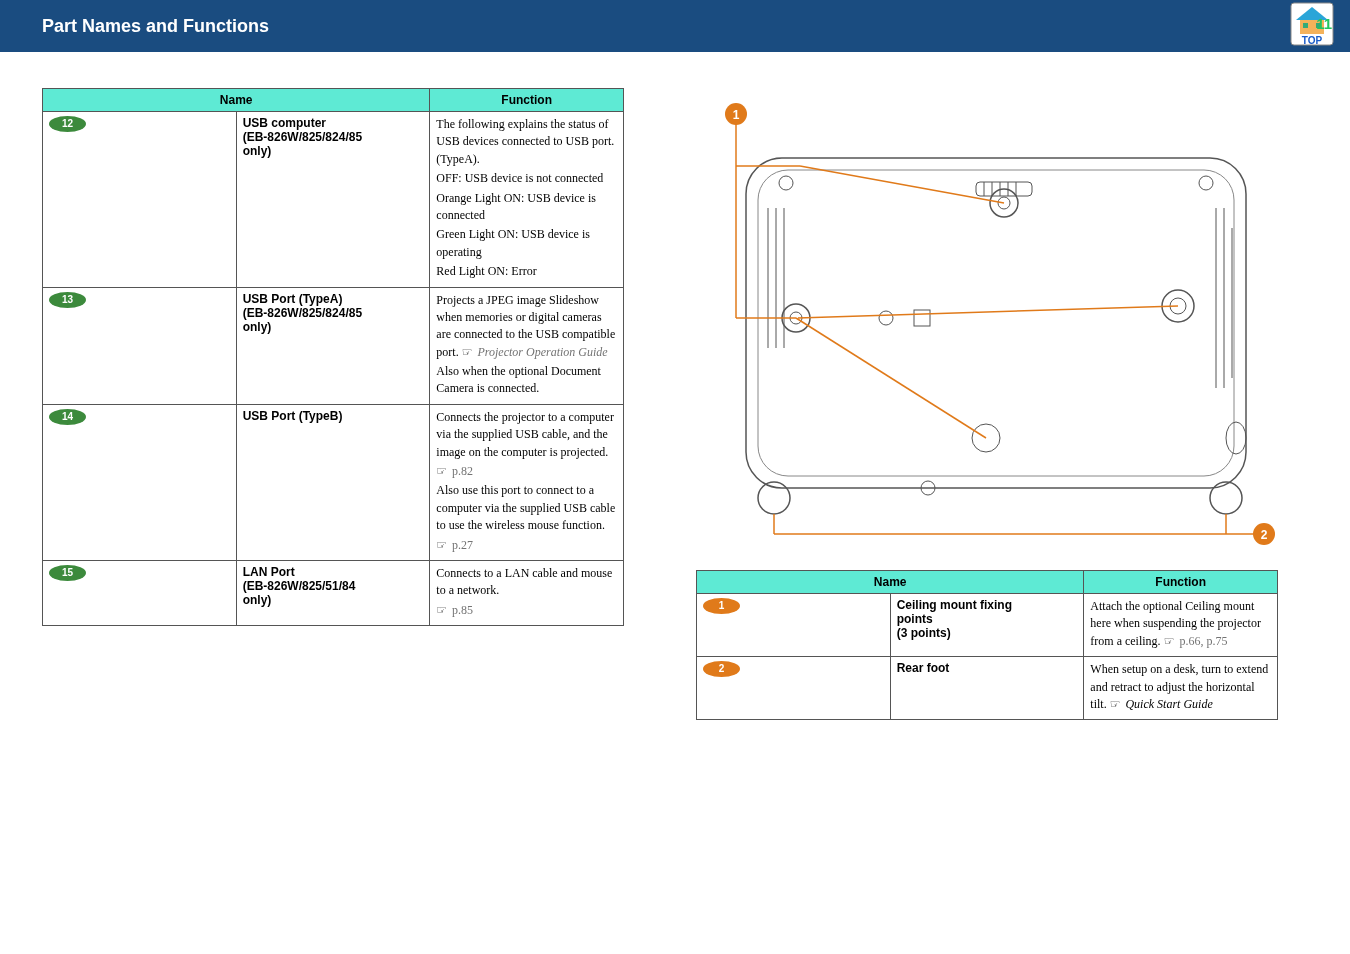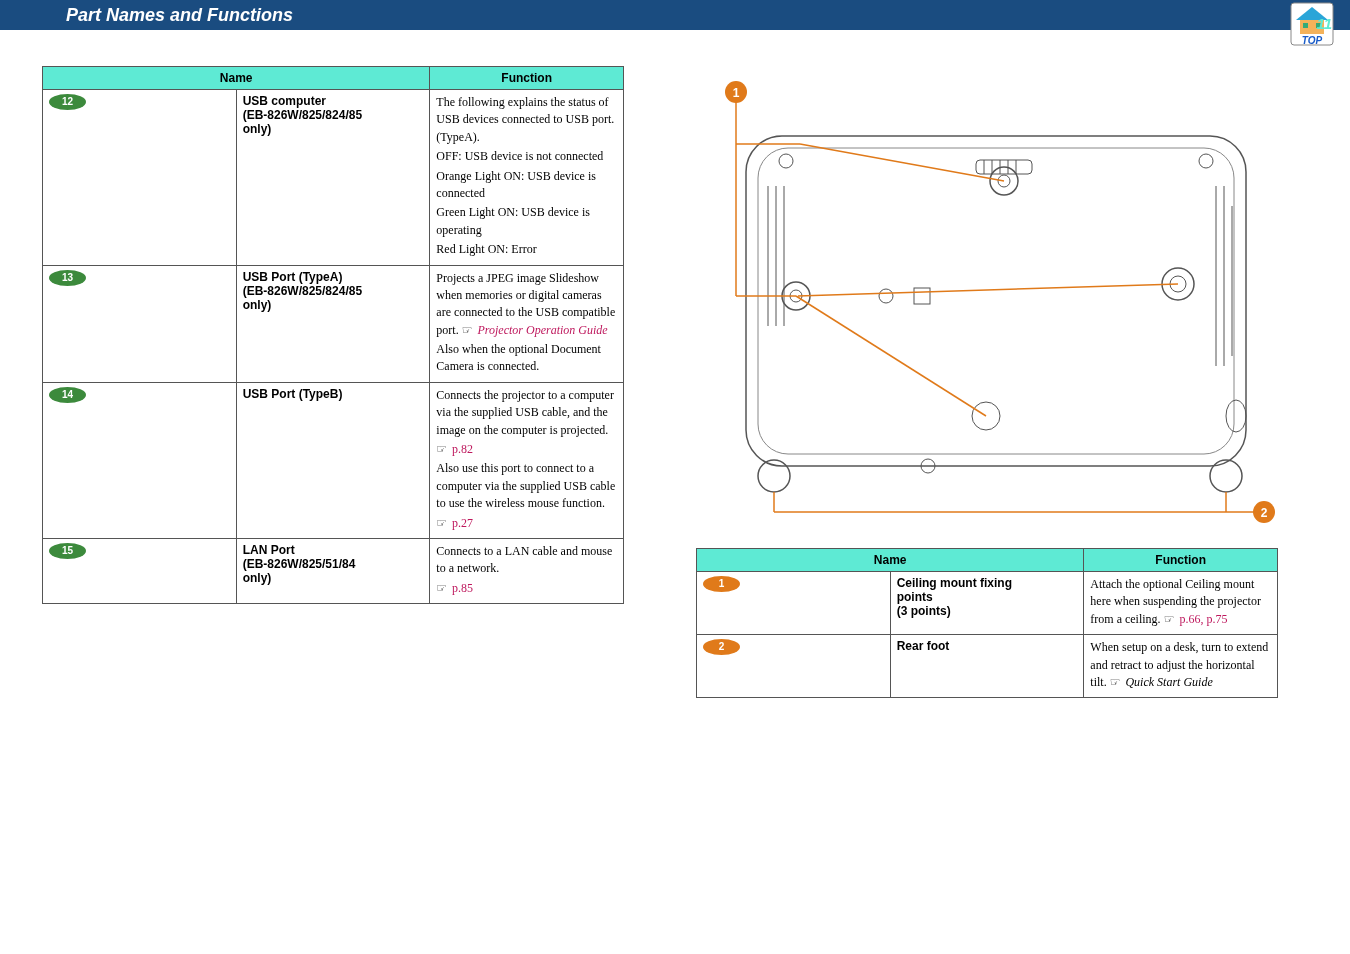--- a/index.html
+++ b/index.html
@@ -9,46 +9,45 @@
     font-size: 12px;
     color: #000;
     background: #fff;
     width: 1350px;
     height: 954px;
     position: relative;
   }
   .header-bar {
     background: #1a4c80;
     color: #fff;
-    height: 30px;
+    height: 52px;
     display: flex;
     align-items: center;
-    padding-left: 66px;
+    padding-left: 42px;
     position: relative;
-    font-style: italic;
   }
   .header-title {
     font-size: 18px;
     font-weight: bold;
   }
   .header-right {
     position: absolute;
     right: 0;
     top: 0;
     display: flex;
     align-items: center;
     height: 46px;
   }
   .top-icon {
     width: 44px;
     height: 44px;
     margin-right: 6px;
   }
   .page-num {
-    color: #5eead4;
+    color: #22c55e;
     font-size: 15px;
     font-weight: bold;
     margin-right: 18px;
     margin-left: 4px;
   }
   .content {
     display: flex;
     padding: 36px 42px 0 42px;
     gap: 72px;
   }
@@ -81,21 +80,21 @@
     border-radius: 50%;
     color: #fff;
     font-size: 10px;
     line-height: 16px;
     text-align: center;
     font-weight: bold;
     font-family: Arial, sans-serif;
   }
   .badge-green  { background: #3c8a3c; }
   .badge-orange { background: #e07a1a; }
-  .link-blue  { color: #be185d; text-align: right; }
+  .link-blue  { color: #737373; text-align: right; }
   .italic { font-style: italic; }
   .hand-icon::before {
     content: "☞";
     color: #000;
     margin-right: 2px;
     font-style: normal;
   }
   .section-label-wrap {
     border-top: 2px solid #1a4c80;
     border-bottom: 1px solid #8aa;

